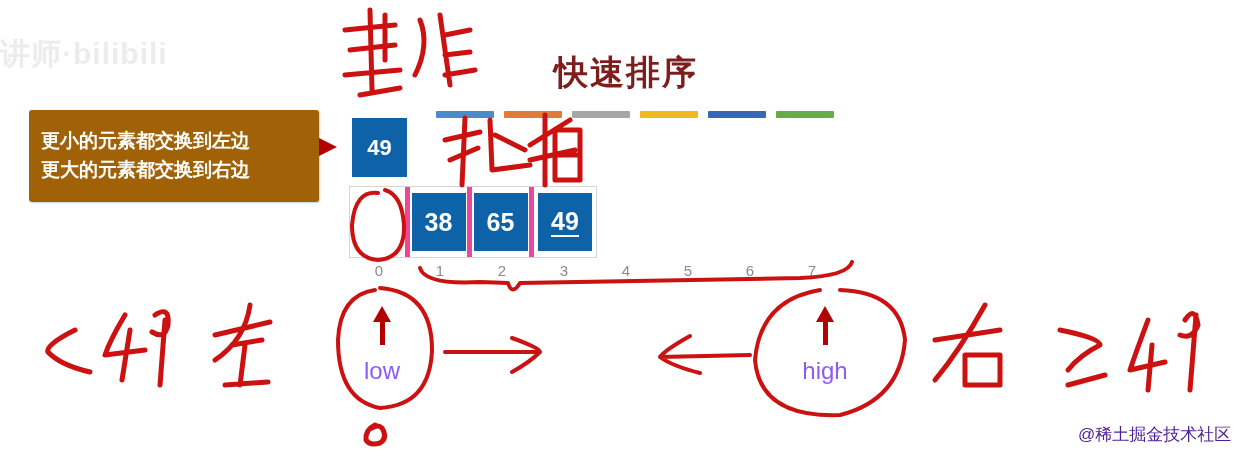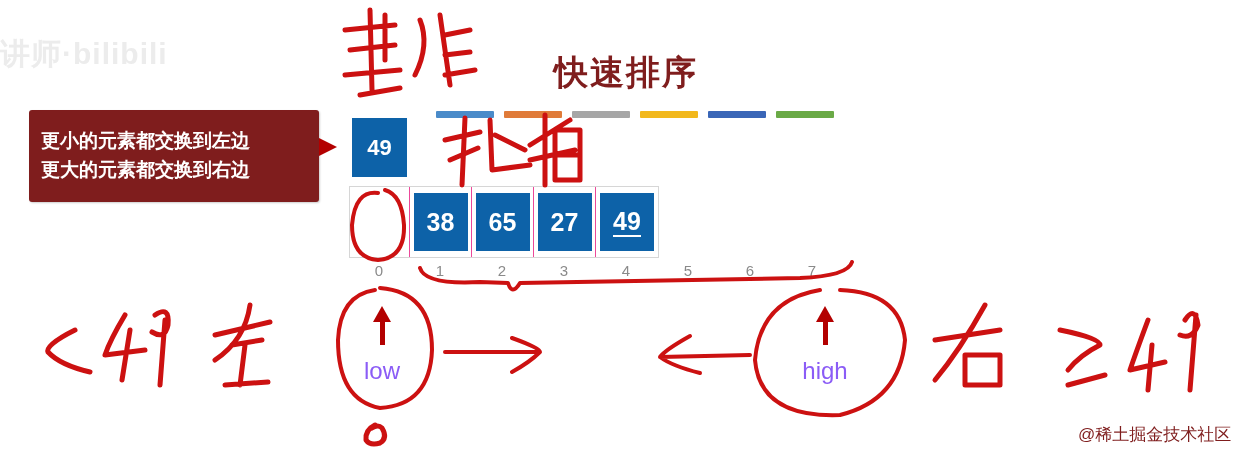--- a/index.html
+++ b/index.html
@@ -12,53 +12,53 @@
       left: 0; top: 34px; font-size: 30px; color: #ececec; font-weight: bold; letter-spacing: 1px;
       white-space: nowrap;
     }
     .title {
       left: 554px; top: 50px; font-size: 34px; color: #7f1d1d; font-weight: bold; letter-spacing: 2px;
       font-family: Liberation Mono, monospace;
     }
     .color-bars { left: 436px; top: 111px; display: flex; gap: 10px; }
     .color-bar { width: 58px; height: 7px; border-radius: 1px; }
     .callout {
-      left: 29px; top: 110px; width: 290px; height: 92px; background: #7f1d1d; border-radius: 3px;
+      left: 29px; top: 110px; width: 290px; height: 92px; background: #a16207; border-radius: 3px;
       color: #ffffff; font-size: 19px; font-weight: bold; line-height: 29px;
       box-sizing: border-box; padding: 16px 0 0 12px; font-family: "DejaVu Sans", sans-serif;
       box-shadow: 1px 1px 2px rgba(0,0,0,0.2);
     }
     .callout-arrow {
       left: 319px; top: 138px; width: 0; height: 0;
       border-top: 9px solid transparent; border-bottom: 9px solid transparent; border-left: 18px solid #b30000;
     }
     .pivot-box {
       left: 352px; top: 118px; width: 55px; height: 59px; background: #0d62a8; color: #fff;
       font-size: 22px; font-weight: bold; display: flex; align-items: center; justify-content: center;
     }
     .array { left: 349px; top: 186px; display: flex; border: 1px solid #d6d6d6; }
     .cell {
-      width: 62px; height: 70px; border-right: 1px solid #ec4899; display: flex; align-items: center;
+      width: 62px; height: 70px; border-right: 5px solid #ec4899; display: flex; align-items: center;
       justify-content: center; box-sizing: border-box; position: relative;
     }
     .cell:last-child { border-right: none; }
     .cell:first-child { width: 60px; }
     .cell-inner {
       width: 54px; height: 58px; background: #0d62a8; color: #fff; font-size: 25px; font-weight: bold;
       display: flex; align-items: center; justify-content: center;
     }
     .cell-inner.underline span { border-bottom: 2px solid #fff; padding-bottom: 1px; line-height: 26px; }
     .indices { left: 349px; top: 262px; display: flex; }
     .idx { width: 62px; text-align: center; font-size: 15px; color: #8a8a8a; }
     .idx:first-child { width: 60px; }
     .pointer { text-align: center; font-size: 24px; color: #8b5cf6; }
     .pointer-arrow { width: 0; height: 0; margin: 0 auto;
       border-left: 9px solid transparent; border-right: 9px solid transparent; border-bottom: 16px solid #b30000; }
     .pointer-shaft { width: 5px; height: 23px; background: #b30000; margin: 0 auto 12px; }
-    .watermark-br { left: 1078px; top: 423px; font-size: 17px; color: #7f1d1d; white-space: nowrap; }
+    .watermark-br { left: 1078px; top: 423px; font-size: 17px; color: #4c1d95; white-space: nowrap; }
     svg.ink { position: absolute; left: 0; top: 0; }
     .ink path { fill: none; stroke: #cc1111; stroke-linecap: round; stroke-linejoin: round; }
   </style>
 </head>
 <body>
 
 <div class="abs watermark-tl">讲师·bilibili</div>
 
 <div class="abs title">快速排序</div>
 
@@ -79,23 +79,20 @@
 
 <div class="abs pivot-box">49</div>
 
 <div class="abs array">
   <div class="cell"></div>
   <div class="cell">
       <div class="cell-inner">38</div>
     </div>
   <div class="cell">
       <div class="cell-inner">65</div>
-    </div>
-  <div class="cell">
-      <div class="cell-inner">27</div>
     </div>
   <div class="cell">
       <div class="cell-inner underline">
         <span>49</span>
       </div>
     </div>
 </div>
 
 <div class="abs indices">
   <div class="idx">0</div>

